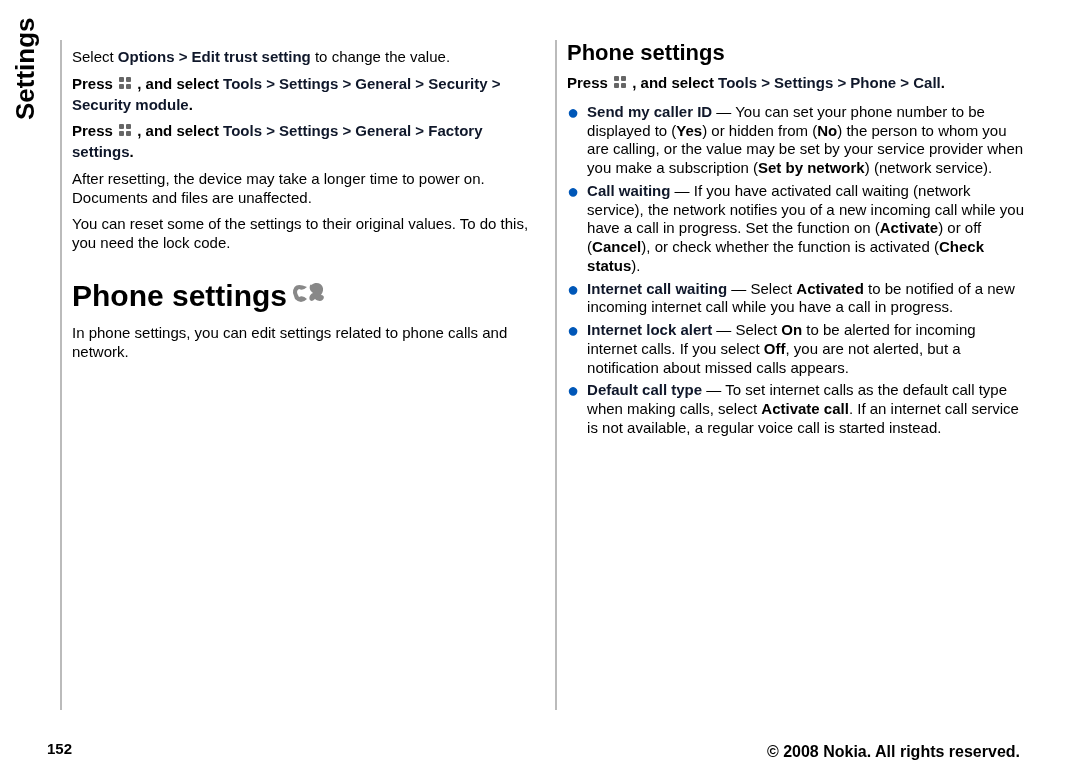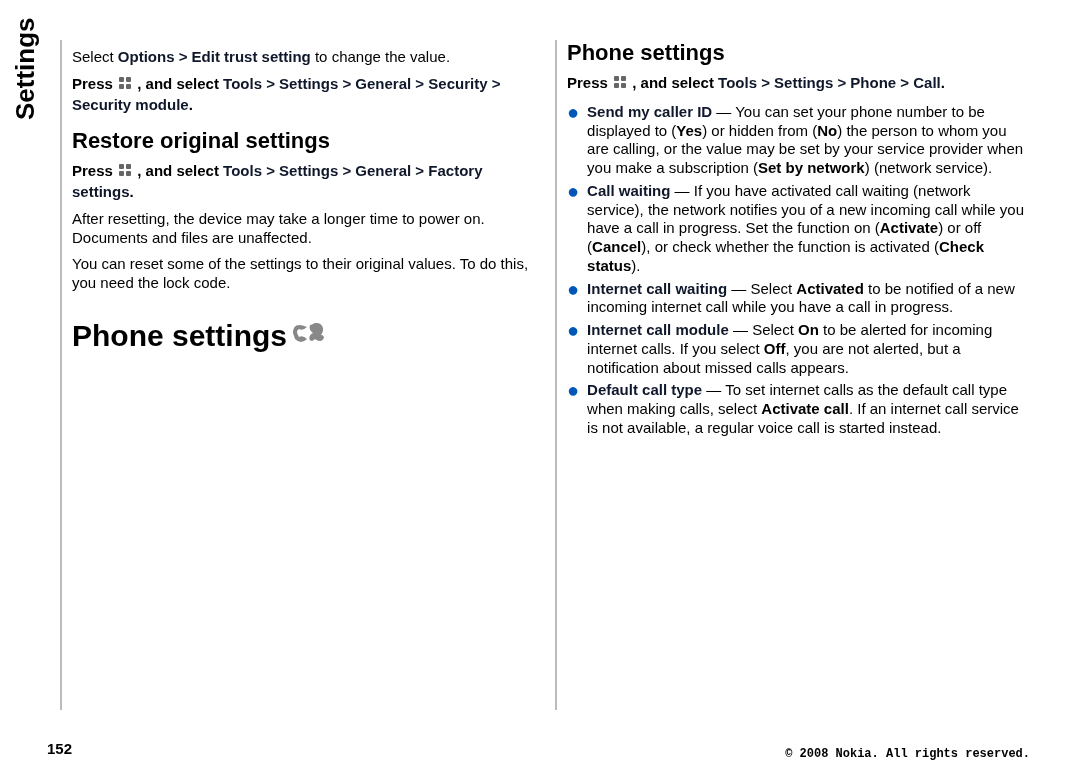--- a/index.html
+++ b/index.html
@@ -80,24 +80,23 @@
     line-height: 18px;
     padding-right: 8px;
   }
   .bullet .content {
     flex: 1;
     line-height: 1.25;
   }
   .footer {
     position: absolute;
     bottom: 18px;
-    right: 50px;
-    font-weight: bold;
-    font-size: 12px;
-    font-family: Liberation Mono, monospace;
+    right: 60px;
+    font-weight: bold;
+    font-size: 16px;
   }
   .pagenum {
     position: absolute;
     bottom: 22px;
     left: 47px;
     font-weight: bold;
     font-size: 15px;
   }
   .icon-menu {
     display: inline-block;
@@ -127,21 +126,20 @@
         <span class="bold">Press </span><span class="icon-menu"><svg width="16" height="16" viewBox="0 0 16 16">
               <rect x="2" y="2" width="5" height="5" fill="#666" rx="1"></rect>
               <rect x="9" y="2" width="5" height="5" fill="#666" rx="1"></rect>
               <rect x="2" y="9" width="5" height="5" fill="#666" rx="1"></rect>
               <rect x="9" y="9" width="5" height="5" fill="#666" rx="1"></rect>
             </svg></span><span class="bold"> , and select </span><span class="navtext">Tools &gt; Settings &gt; General &gt; Security &gt; Security module</span><span class="bold">.</span>
       </p>
 
 
 
-      <h2 class="section">Restore original settings</h2>
 
       <p>
         <span class="bold">Press </span><span class="icon-menu"><svg width="16" height="16" viewBox="0 0 16 16">
               <rect x="2" y="2" width="5" height="5" fill="#666" rx="1"></rect>
               <rect x="9" y="2" width="5" height="5" fill="#666" rx="1"></rect>
               <rect x="2" y="9" width="5" height="5" fill="#666" rx="1"></rect>
               <rect x="9" y="9" width="5" height="5" fill="#666" rx="1"></rect>
             </svg></span><span class="bold"> , and select </span><span class="navtext">Tools &gt; Settings &gt; General &gt; Factory settings</span><span class="bold">.</span>
       </p>
 
@@ -149,20 +147,21 @@
       <p>You can reset some of the settings to their original values. To do this, you need the lock code.</p>
 
       <h1 class="chapter">
         <span>Phone settings</span>
         <span class="icon-phone"><svg width="40" height="32" viewBox="0 0 40 32">
               <path d="M 4 16 Q 4 4 18 10 Q 14 14 10 12 Q 6 14 10 20 Q 14 18 18 22 Q 12 28 6 22 Z" fill="#888"></path>
               <path d="M 22 8 C 30 2 38 10 32 18 C 38 18 34 28 26 22 C 20 28 18 18 24 16 C 18 12 22 6 22 8 Z" fill="#888"></path>
             </svg></span>
       </h1>
 
+      <p>In phone settings, you can edit settings related to phone calls and network.</p>
     </div>
 
     <div class="col">
       <h2 class="section" style="margin-top:0">Phone settings</h2>
 
       <p>
         <span class="bold">Press </span><span class="icon-menu"><svg width="16" height="16" viewBox="0 0 16 16">
               <rect x="2" y="2" width="5" height="5" fill="#666" rx="1"></rect>
               <rect x="9" y="2" width="5" height="5" fill="#666" rx="1"></rect>
               <rect x="2" y="9" width="5" height="5" fill="#666" rx="1"></rect>
@@ -187,21 +186,21 @@
       <div class="bullet">
         <div class="dot">●</div>
         <div class="content">
           <span class="navtext">Internet call waiting</span><span> — Select </span><span class="bold">Activated</span><span> to be notified of a new incoming internet call while you have a call in progress.</span>
         </div>
       </div>
 
       <div class="bullet">
         <div class="dot">●</div>
         <div class="content">
-          <span class="navtext">Internet call module</span><span> — Select </span><span class="bold">On</span><span> to be alerted for incoming internet calls. If you select </span><span class="bold">Off</span><span>, you are not alerted, but a notification about missed calls appears.</span>
+          <span class="navtext">Internet lock alert</span><span> — Select </span><span class="bold">On</span><span> to be alerted for incoming internet calls. If you select </span><span class="bold">Off</span><span>, you are not alerted, but a notification about missed calls appears.</span>
         </div>
       </div>
 
       <div class="bullet">
         <div class="dot">●</div>
         <div class="content">
           <span class="navtext">Default call type</span><span> — To set internet calls as the default call type when making calls, select </span><span class="bold">Activate call</span><span>. If an internet call service is not available, a regular voice call is started instead.</span>
         </div>
       </div>
 

